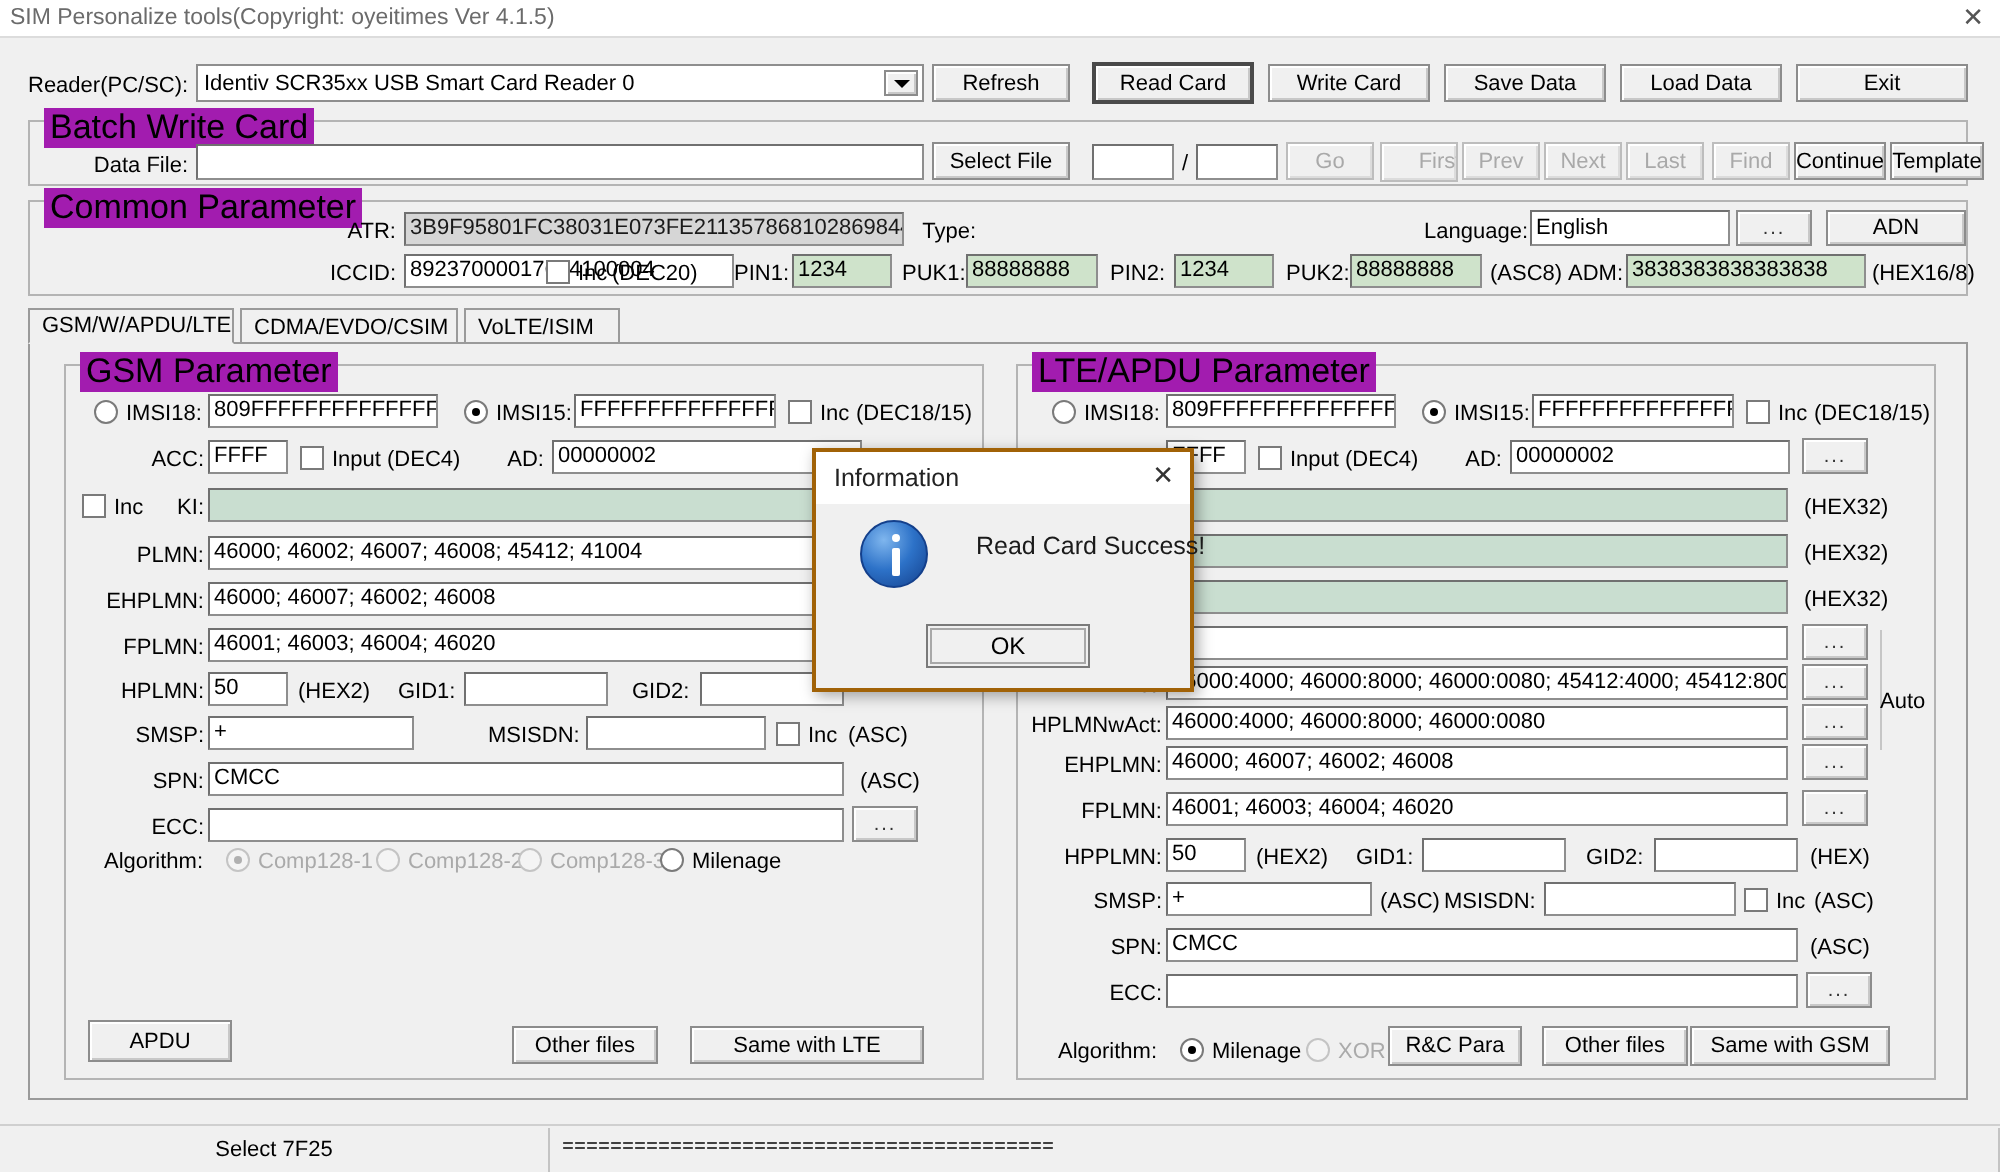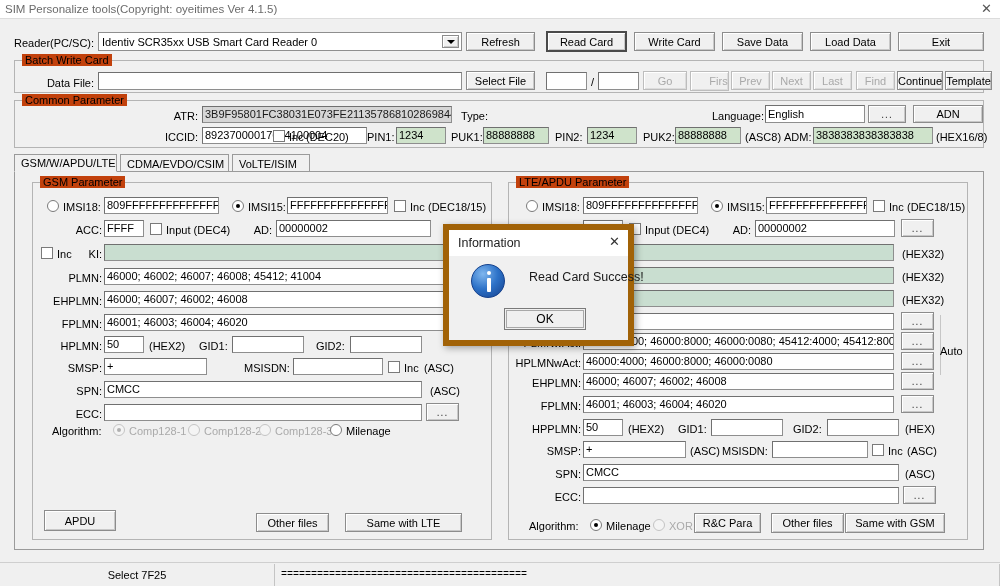--- a/index.html
+++ b/index.html
@@ -72,22 +72,22 @@
   }
   .combo .arw i {
     display: block; width: 0; height: 0;
     border-left: 4px solid transparent; border-right: 4px solid transparent;
     border-top: 4px solid #000;
   }
 
   
   .grp { position: absolute; border: 1px solid #b4b4b4; }
   .grp > .cap {
-    position: absolute; top: -7px; left: 7px; background: #c2410c;
-    padding: 0 3px; font-size: 11px; color: #000; white-space: nowrap;
+    position: absolute; top: -7px; left: 7px; background: #a21caf;
+    padding: 0 3px; font-size: 17px; color: #000; white-space: nowrap;
   }
 
   
   .chk { position: absolute; width: 12px; height: 12px;
          background: #fff; border: 1px solid #7a7a7a; cursor: default; }
   .rad { position: absolute; width: 12px; height: 12px; border-radius: 50%;
          background: #fff; border: 1px solid #7a7a7a; cursor: default; }
   .rad.dis { border-color: #c4c4c4; background: #f4f4f4; }
   .rad.on::after {
     content: ""; position: absolute; left: 3px; top: 3px;
@@ -115,23 +115,22 @@
   .statusbar .cell {
     height: 22px; display: flex; align-items: center; padding: 0 6px;
     border-right: 1px solid #c4c4c4; white-space: nowrap; overflow: hidden;
   }
   .statusbar .c1 { width: 275px; justify-content: center; text-align: right; }
   .statusbar .c2 { flex: 1; font-family: "Liberation Mono", monospace; font-size: 10px; }
 
   
   .dialog {
     position: absolute; background: #f0f0f0;
-    border: 6px solid #a16207; box-shadow: 2px 2px 7px rgba(0,0,0,.35);
+    border: 2px solid #a16207; box-shadow: 2px 2px 7px rgba(0,0,0,.35);
     z-index: 50;
-    margin-left: 37px;
   }
   .dialog .dtitle {
     position: absolute; left: 0; top: 0; right: 0; height: 26px;
     background: #ffffff; display: flex; align-items: center;
   }
   .dialog .dtitle span { margin-left: 9px; font-size: 12.5px; color: #222; }
   .dialog .dclose {
     position: absolute; right: 8px; top: 4px; font-size: 13px; color: #333;
     cursor: default; line-height: 16px;
   }

